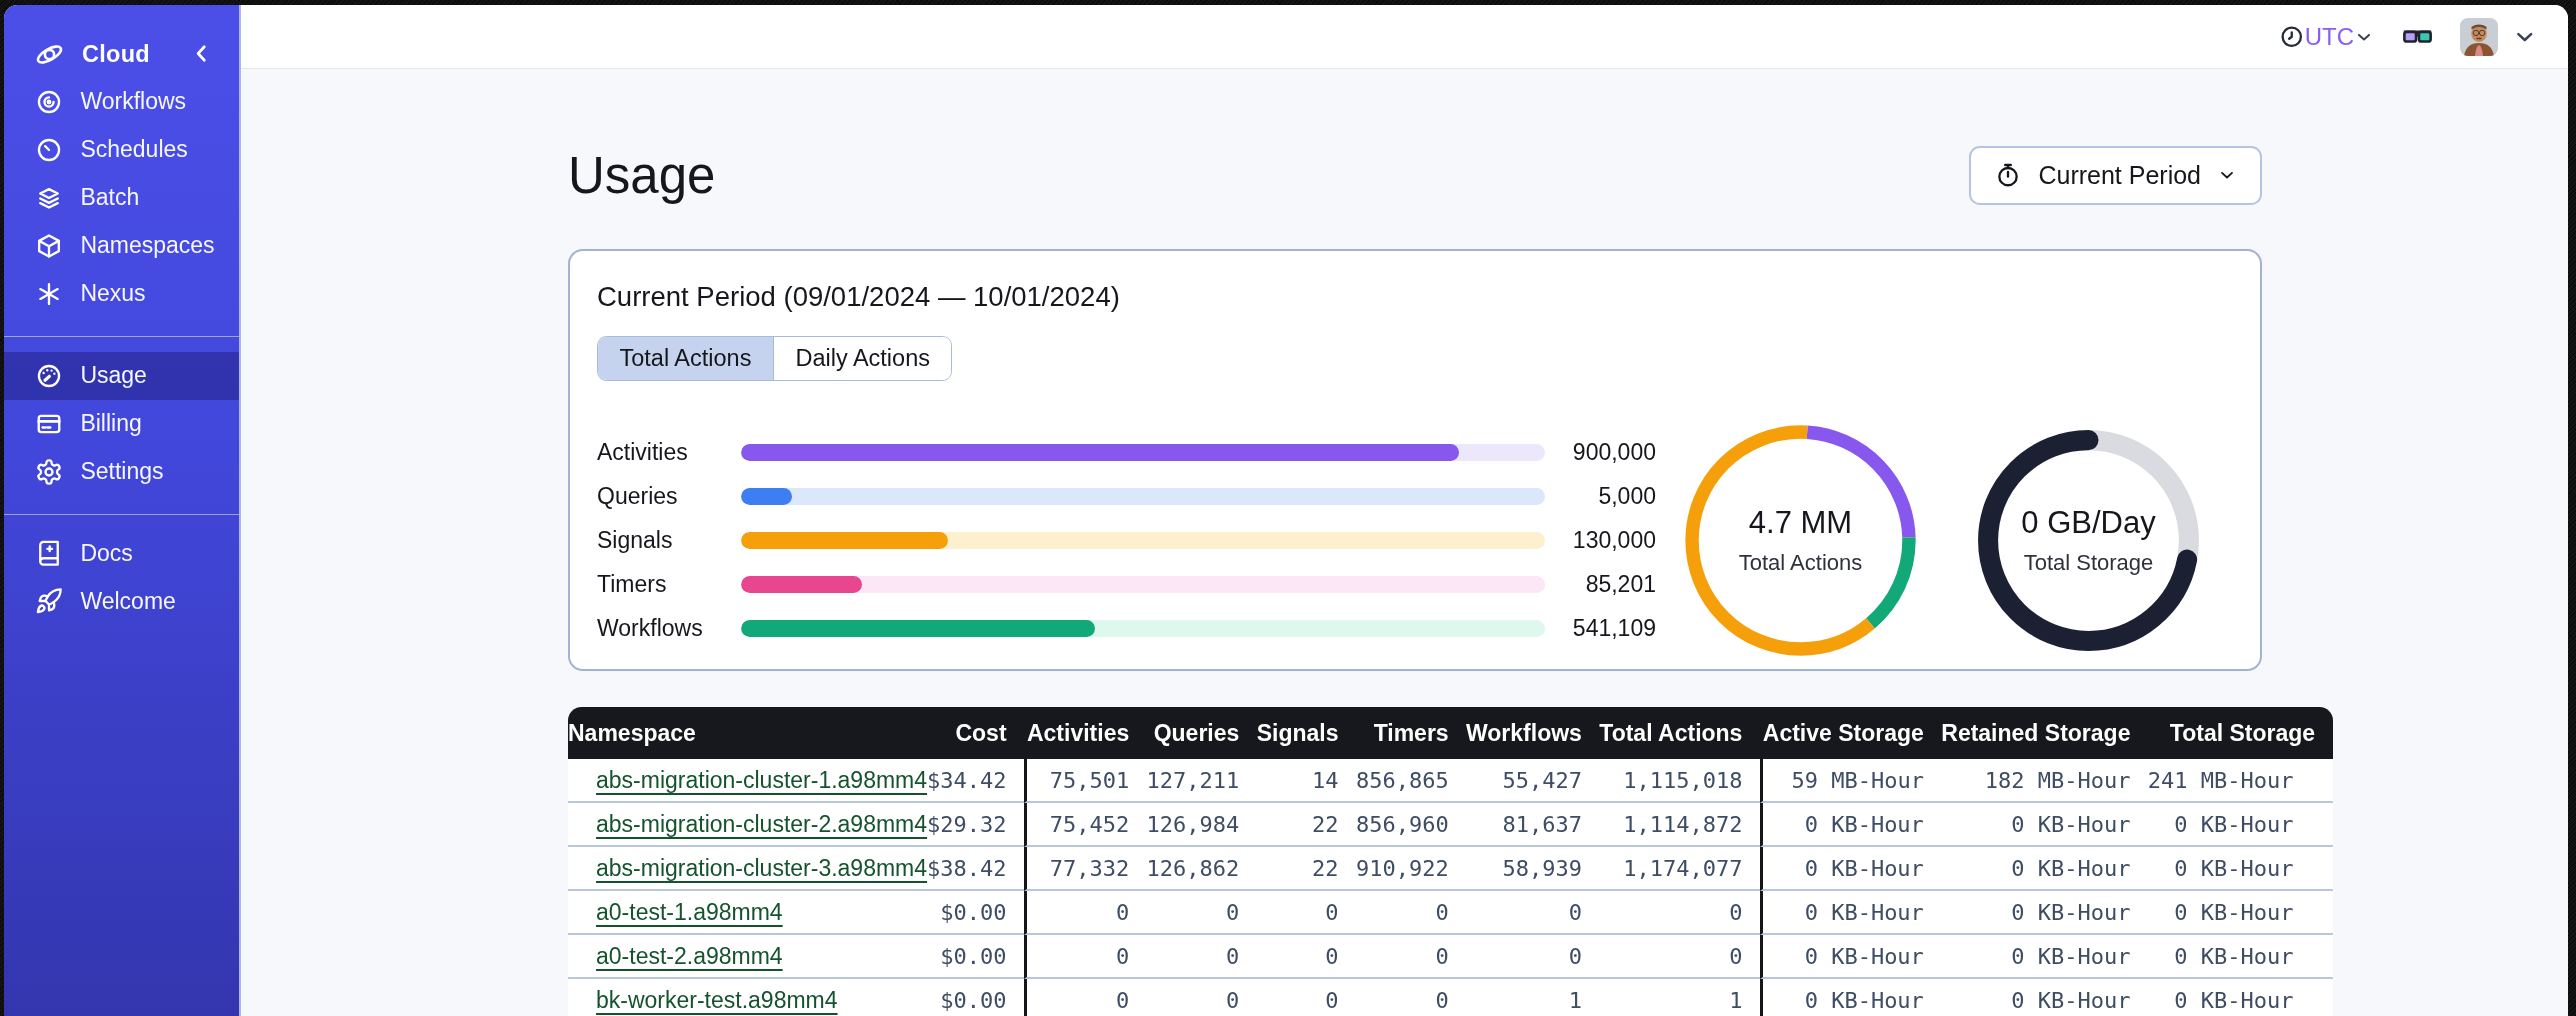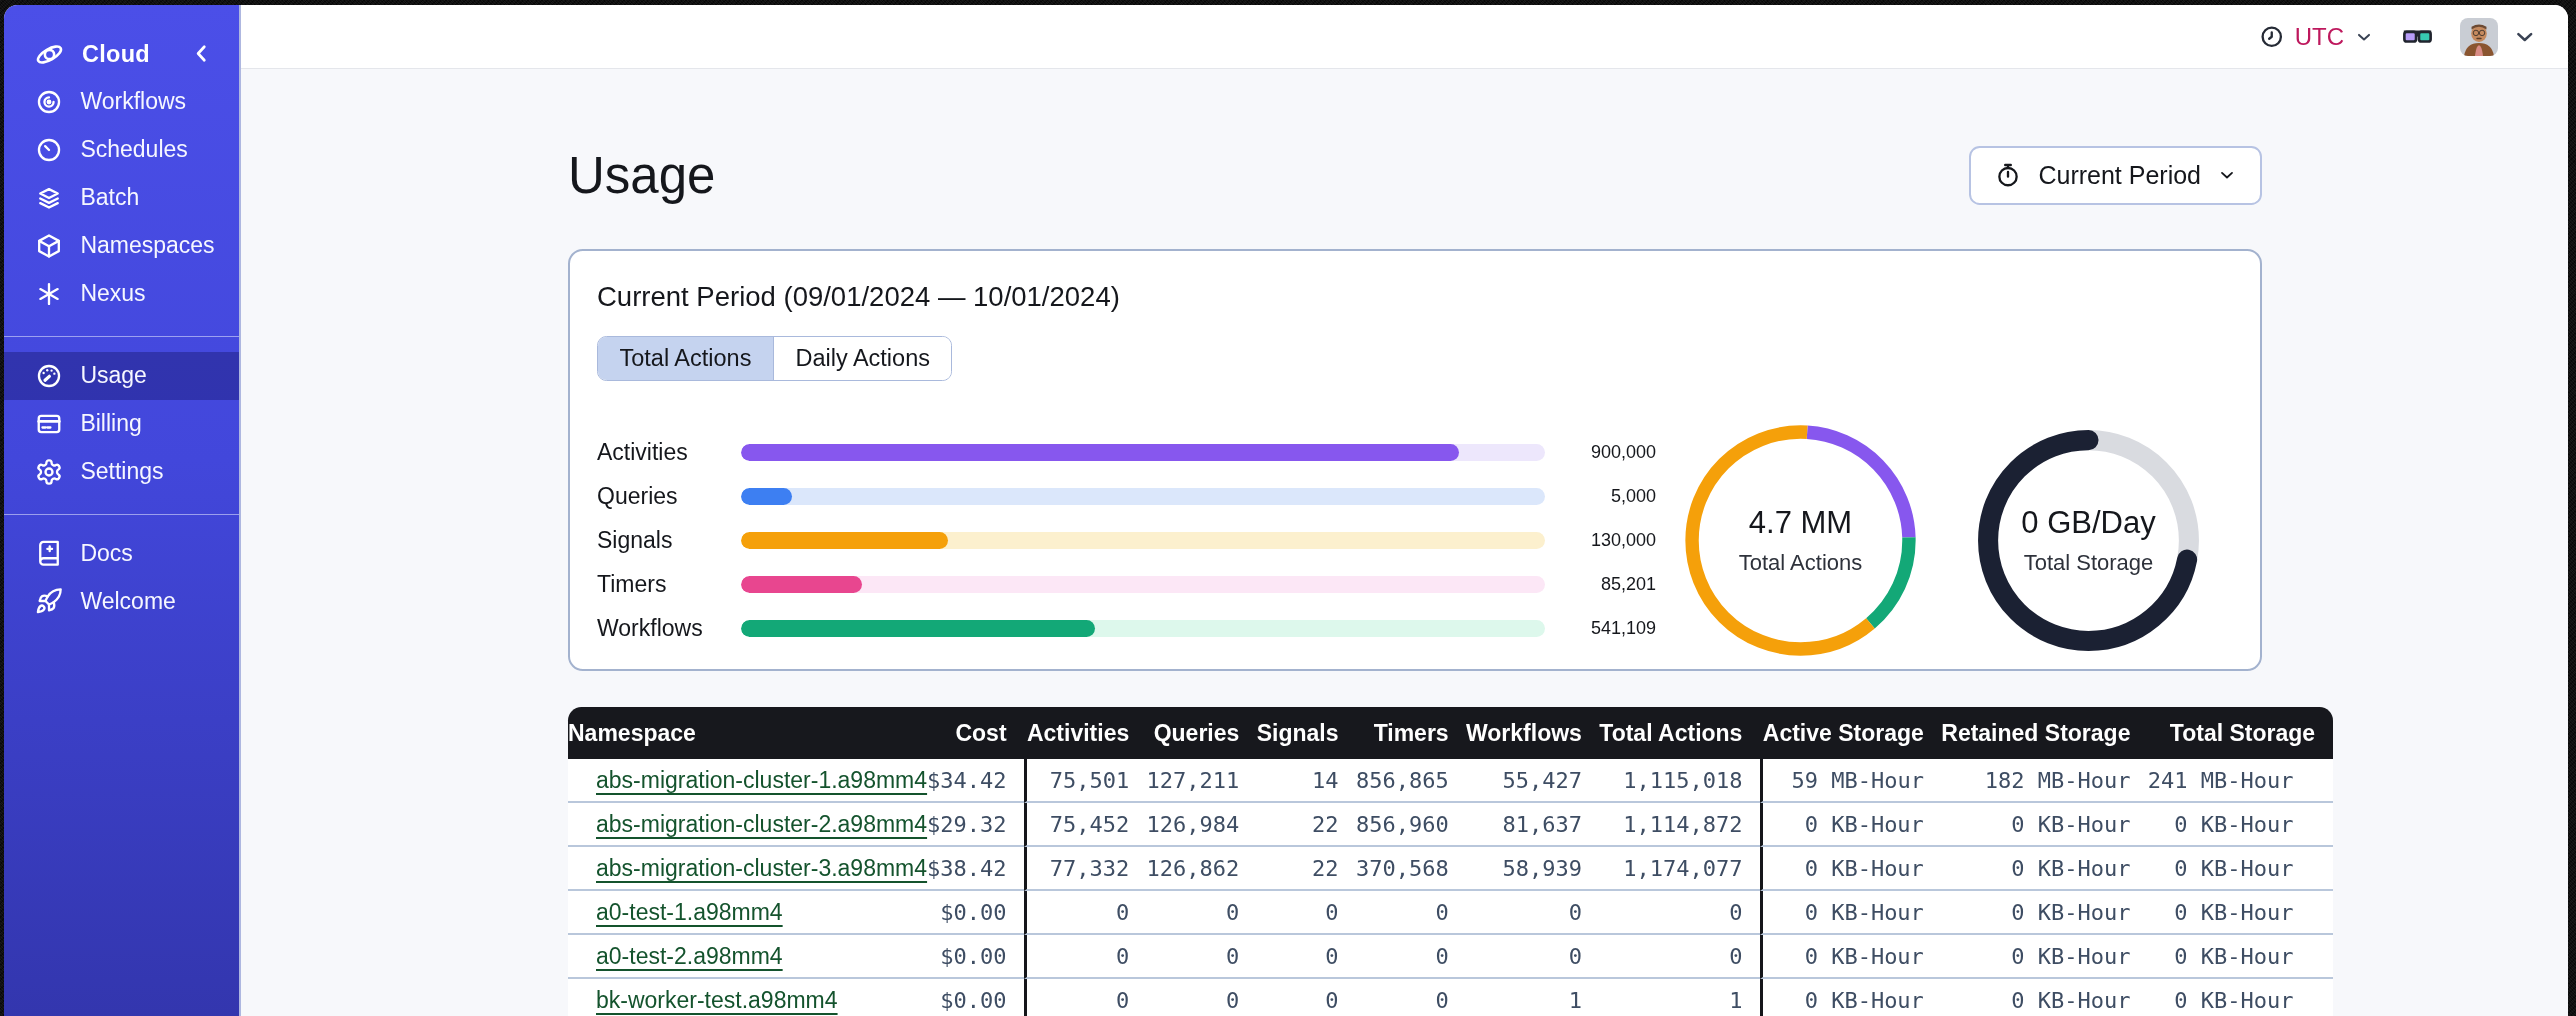--- a/index.html
+++ b/index.html
@@ -35,21 +35,21 @@
   .side-item .icon { width: 28px; height: 28px; flex: none; }
   .side-item.selected { background: rgba(9,10,74,0.32); }
   .side-divider { border-top: 1.3px solid rgba(230,234,255,0.55); margin: 18px 0 14.8px 0; }
   .icon svg { width: 100%; height: 100%; display: block; }
   
   .main-col { flex: 1; display: flex; flex-direction: column; min-width: 0; }
   .topbar {
     height: 64px; flex: none; background: #fff; border-bottom: 1.3px solid #E4E6EB;
     display: flex; align-items: center; justify-content: flex-end; gap: 25.5px; padding-right: 31px;
   }
-  .tz-control { display: flex; align-items: center; gap: 10px; color: #be185d; font-size: 24px; font-weight: 500; cursor: pointer; }
+  .tz-control { display: flex; align-items: center; gap: 0; color: #8b5cf6; font-size: 24px; font-weight: 500; cursor: pointer; }
   .tz-control .icon, .user-menu .icon { width: 25.5px; height: 25.5px; }
   .tz-control .chev { width: 20px; height: 20px; }
   .glasses-btn { width: 35px; height: 35px; cursor: pointer; }
   .user-menu { display: flex; align-items: center; gap: 13.4px; cursor: pointer; }
   .avatar { width: 38px; height: 38px; border-radius: 8px; overflow: hidden; flex: none; }
   .chev-dark { width: 21.5px; height: 21.5px; color: #3A4354; }
   .content { flex: 1; overflow: hidden; }
   .page { width: 1694px; margin-left: 327px; }
   
   .page-header { margin-top: 76px; height: 60px; display: flex; align-items: center; justify-content: space-between; }
@@ -70,21 +70,21 @@
   .tabs { display: inline-flex; margin-top: 23px; border: 1.3px solid #A9B9DC; border-radius: 9.4px; overflow: hidden; background: #fff; }
   .tab { height: 43px; display: flex; align-items: center; padding: 0 21.5px; font-size: 23.5px; font-weight: 500; color: #15171C; cursor: pointer; background: #fff; }
   .tab.selected { background: #C5D3EF; }
   .tab + .tab { border-left: 1.3px solid #A9B9DC; }
   .chart-row { display: flex; align-items: center; margin-top: 39px; }
   .bars { width: 1059px; flex: none; }
   .bar-row { display: flex; align-items: center; height: 44px; }
   .bar-label { width: 144px; flex: none; font-size: 23px; color: #15171C; }
   .bar-track { flex: 1; height: 17.4px; border-radius: 8.7px; position: relative; overflow: hidden; }
   .bar-fill { position: absolute; left: 0; top: 0; bottom: 0; border-radius: 8.7px; }
-  .bar-value { width: 111px; flex: none; text-align: right; padding-right: 0; font-size: 18px; color: #15171C; }
+  .bar-value { width: 111px; flex: none; text-align: right; padding-right: 0; font-size: 23px; color: #15171C; }
   .donuts { flex: 1; display: flex; justify-content: center; align-items: center; gap: 47px; }
   .donut { position: relative; width: 241px; height: 241px; }
   .donut svg { width: 100%; height: 100%; display: block; }
   .donut-center { position: absolute; inset: 0; display: flex; flex-direction: column; align-items: center; justify-content: center; gap: 9.4px; }
   .donut-value { font-size: 31px; font-weight: 500; color: #15171C; }
   .donut-sub { font-size: 22px; color: #2E323B; }
   
   .usage-table { margin-top: 36px; width: 1694px; border-collapse: separate; border-spacing: 0; }
   .usage-table th {
     background: #17181D; color: #fff; font-size: 23px; font-weight: 600;
@@ -410,21 +410,21 @@
                 <td class="ar num gstart">0 KB-Hour</td>
                 <td class="ar num">0 KB-Hour</td>
                 <td class="ar num lastcol">0 KB-Hour</td>
               </tr>
               <tr>
                 <td class="al ns-cell"><a class="ns-link">abs-migration-cluster-3.a98mm4</a></td>
                 <td class="ar num">$38.42</td>
                 <td class="ar num gstart">77,332</td>
                 <td class="ar num">126,862</td>
                 <td class="ar num">22</td>
-                <td class="ar num">370,568</td>
+                <td class="ar num">910,922</td>
                 <td class="ar num">58,939</td>
                 <td class="ar num">1,174,077</td>
                 <td class="ar num gstart">0 KB-Hour</td>
                 <td class="ar num">0 KB-Hour</td>
                 <td class="ar num lastcol">0 KB-Hour</td>
               </tr>
               <tr>
                 <td class="al ns-cell"><a class="ns-link">a0-test-1.a98mm4</a></td>
                 <td class="ar num">$0.00</td>
                 <td class="ar num gstart">0</td>

